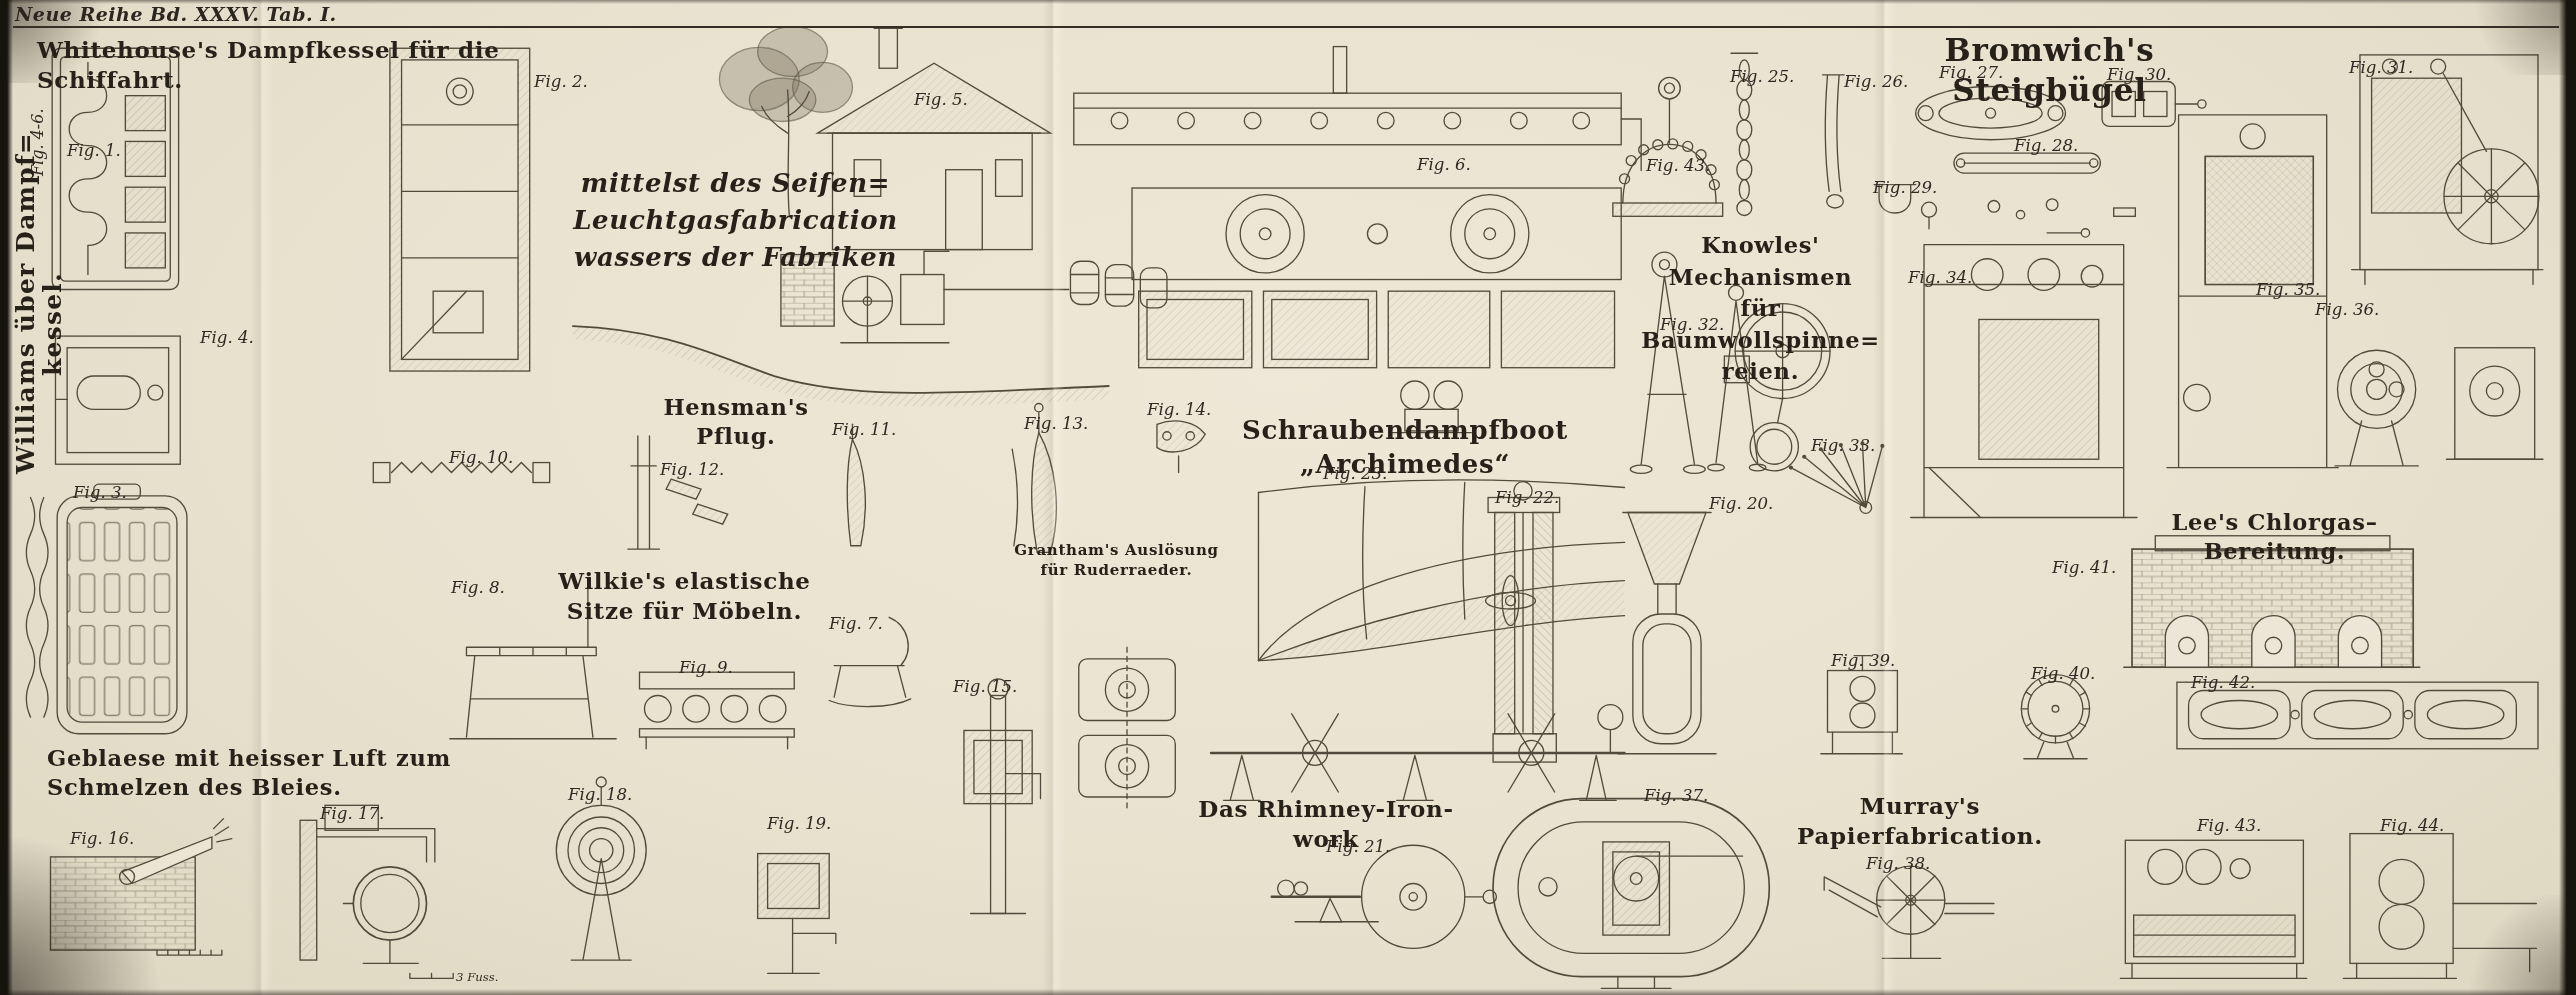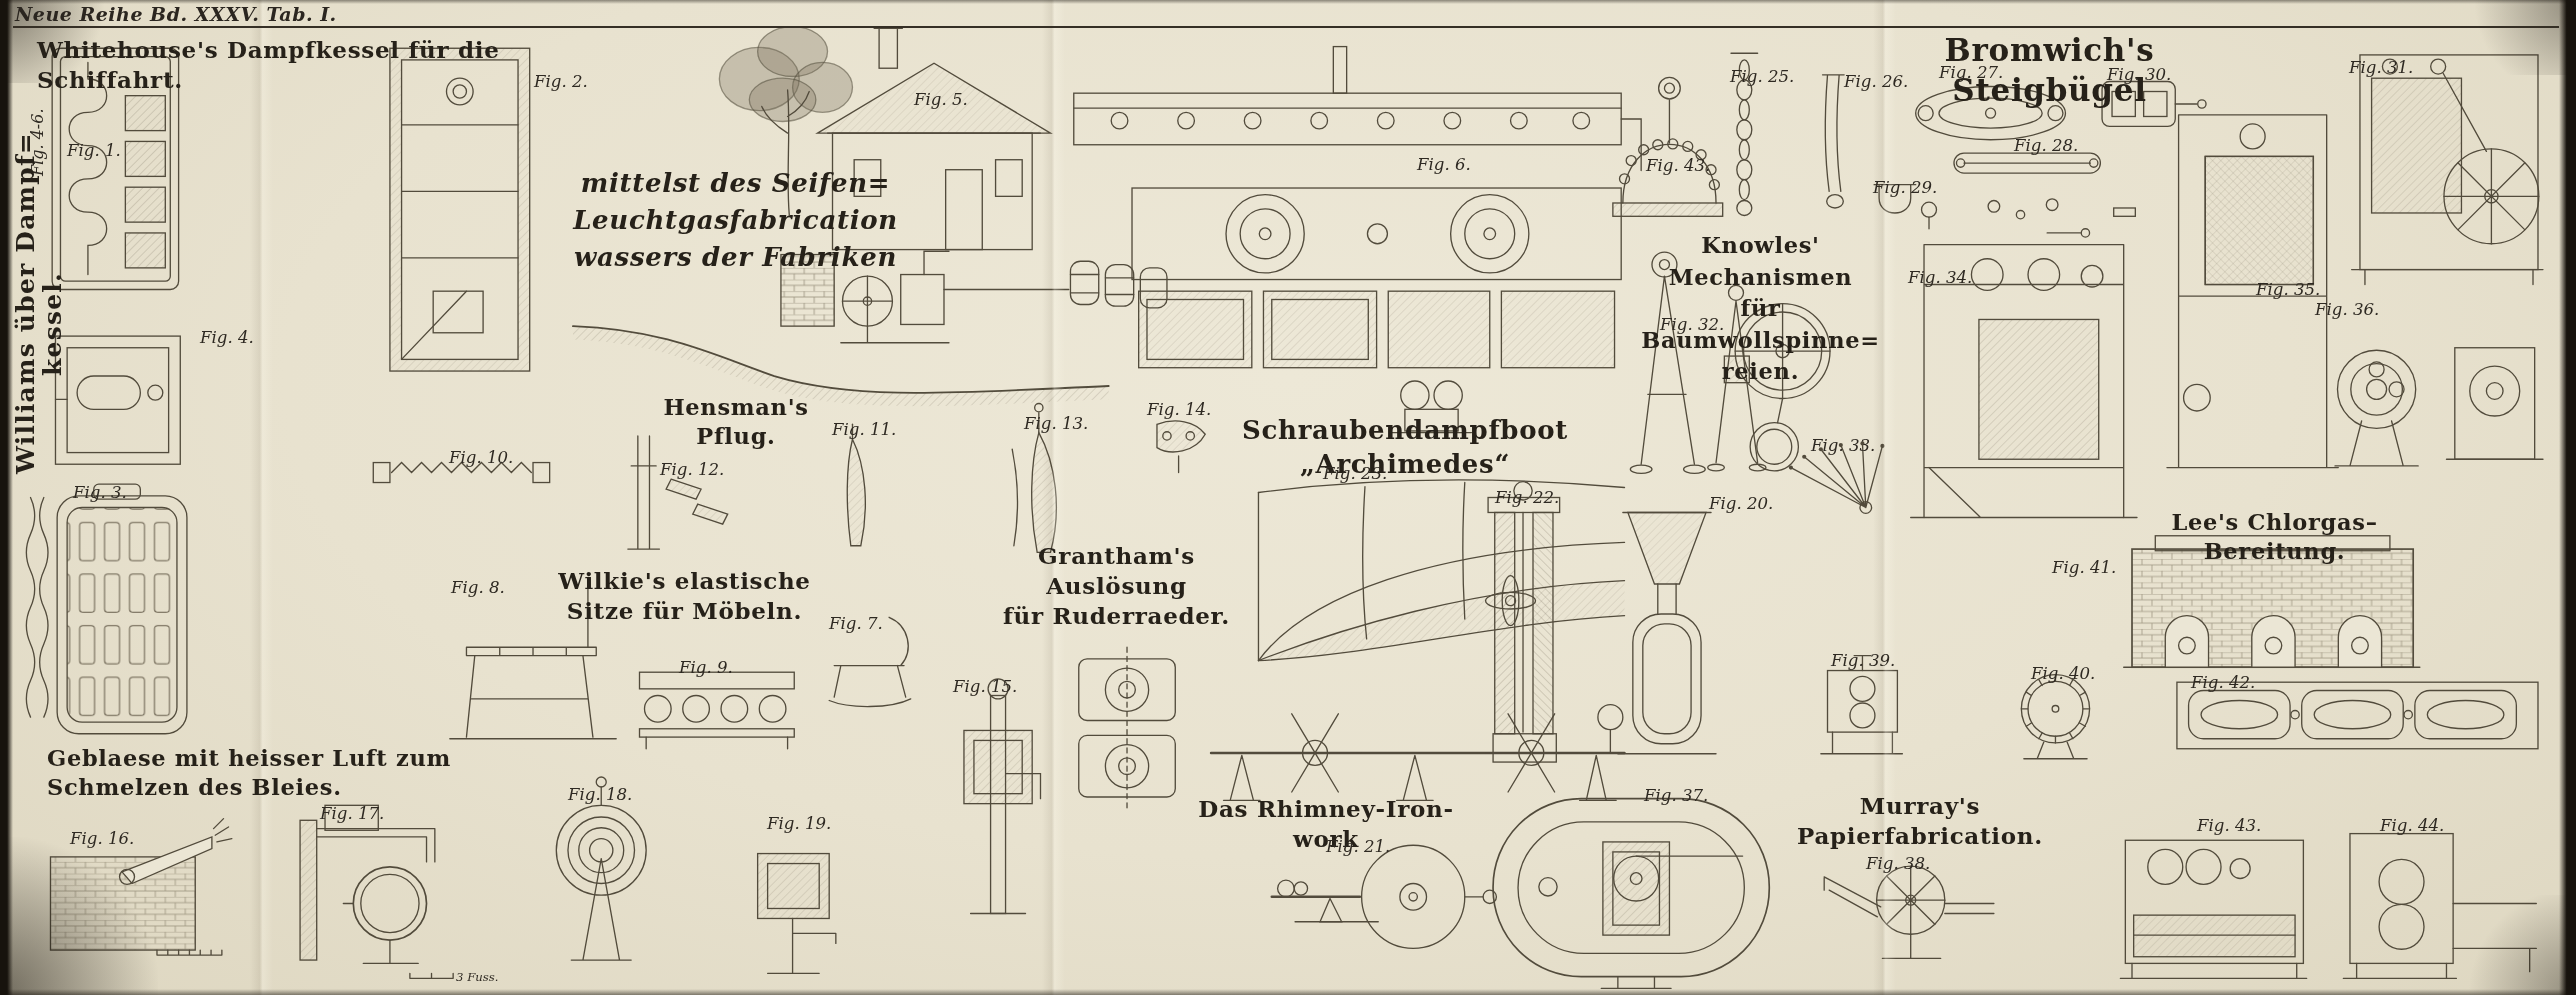--- a/index.html
+++ b/index.html
@@ -564,21 +564,21 @@
         <div class="line">Leuchtgasfabrication</div>
         <div class="line">wassers der Fabriken</div>
       </div>
       <div class="fig-title" style="left: 634px; top: 393px; width: 204px; font-size: 22.5px; text-align: center; line-height: 1.3;">
         <div class="line">Hensman's Pflug.</div>
       </div>
       <div class="fig-title" style="left: 545px; top: 566px; width: 279px; font-size: 23px; text-align: center; line-height: 1.3;">
         <div class="line">Wilkie's elastische</div>
         <div class="line">Sitze für Möbeln.</div>
       </div>
-      <div class="fig-title" style="left: 984px; top: 541px; width: 265px; font-size: 23px; text-align: center; line-height: 1.3;">
+      <div class="fig-title" style="left: 984px; top: 541px; width: 265px; font-size: 15px; text-align: center; line-height: 1.3;">
         <div class="line">Grantham's Auslösung</div>
         <div class="line">für Ruderraeder.</div>
       </div>
       <div class="fig-title" style="left: 1172px; top: 414px; width: 466px; font-size: 26px; text-align: center; line-height: 1.3;">
         <div class="line">Schraubendampfboot „Archimedes“</div>
       </div>
       <div class="fig-title" style="left: 1192px; top: 794px; width: 268px; font-size: 23px; text-align: center; line-height: 1.3;">
         <div class="line">Das Rhimney-Iron-work</div>
       </div>
       <div class="fig-title" style="left: 1924px; top: 30px; width: 251px; font-size: 31px; text-align: center; line-height: 1.3;">

